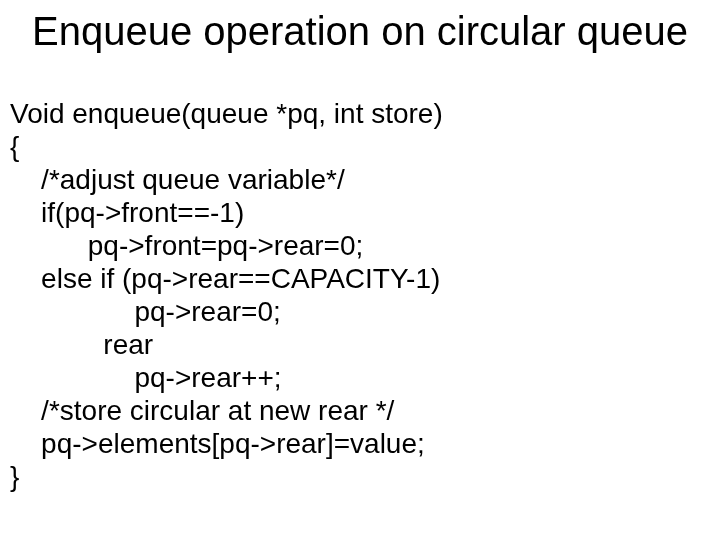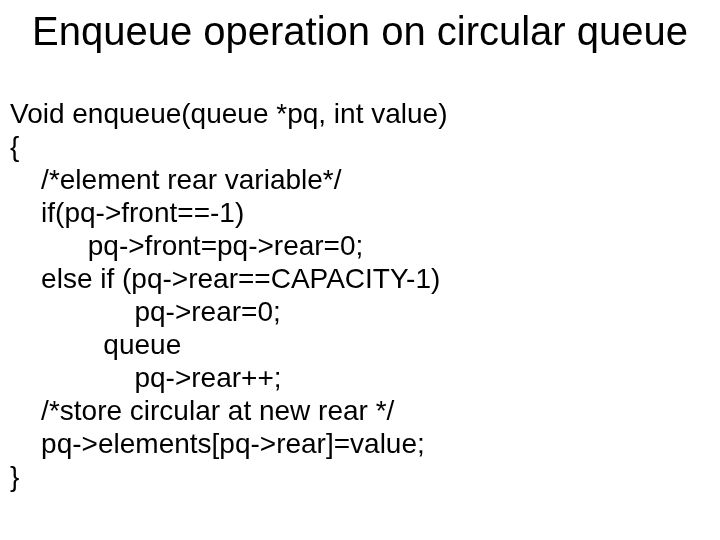--- a/index.html
+++ b/index.html
@@ -32,26 +32,26 @@
     white-space: pre;
   }
 </style>
 </head>
 <body>
 
 <div class="slide">
   <div class="title">Enqueue operation on circular
 queue</div>
   <div class="body">
-<span>Void enqueue(queue *pq, int value)</span>
+<span>Void enqueue(queue *pq, int store)</span>
 <span>{</span>
-<span>    /*element rear variable*/</span>
+<span>    /*adjust queue variable*/</span>
 <span>    if(pq-&gt;front==-1)</span>
 <span>          pq-&gt;front=pq-&gt;rear=0;</span>
 <span>    else if (pq-&gt;rear==CAPACITY-1)</span>
 <span>                pq-&gt;rear=0;</span>
-<span>            queue</span>
+<span>            rear</span>
 <span>                pq-&gt;rear++;</span>
 <span>    /*store circular at new rear */</span>
 <span>    pq-&gt;elements[pq-&gt;rear]=value;</span>
 <span>}</span>
 </div>
 </div>
 
 </body></html>

